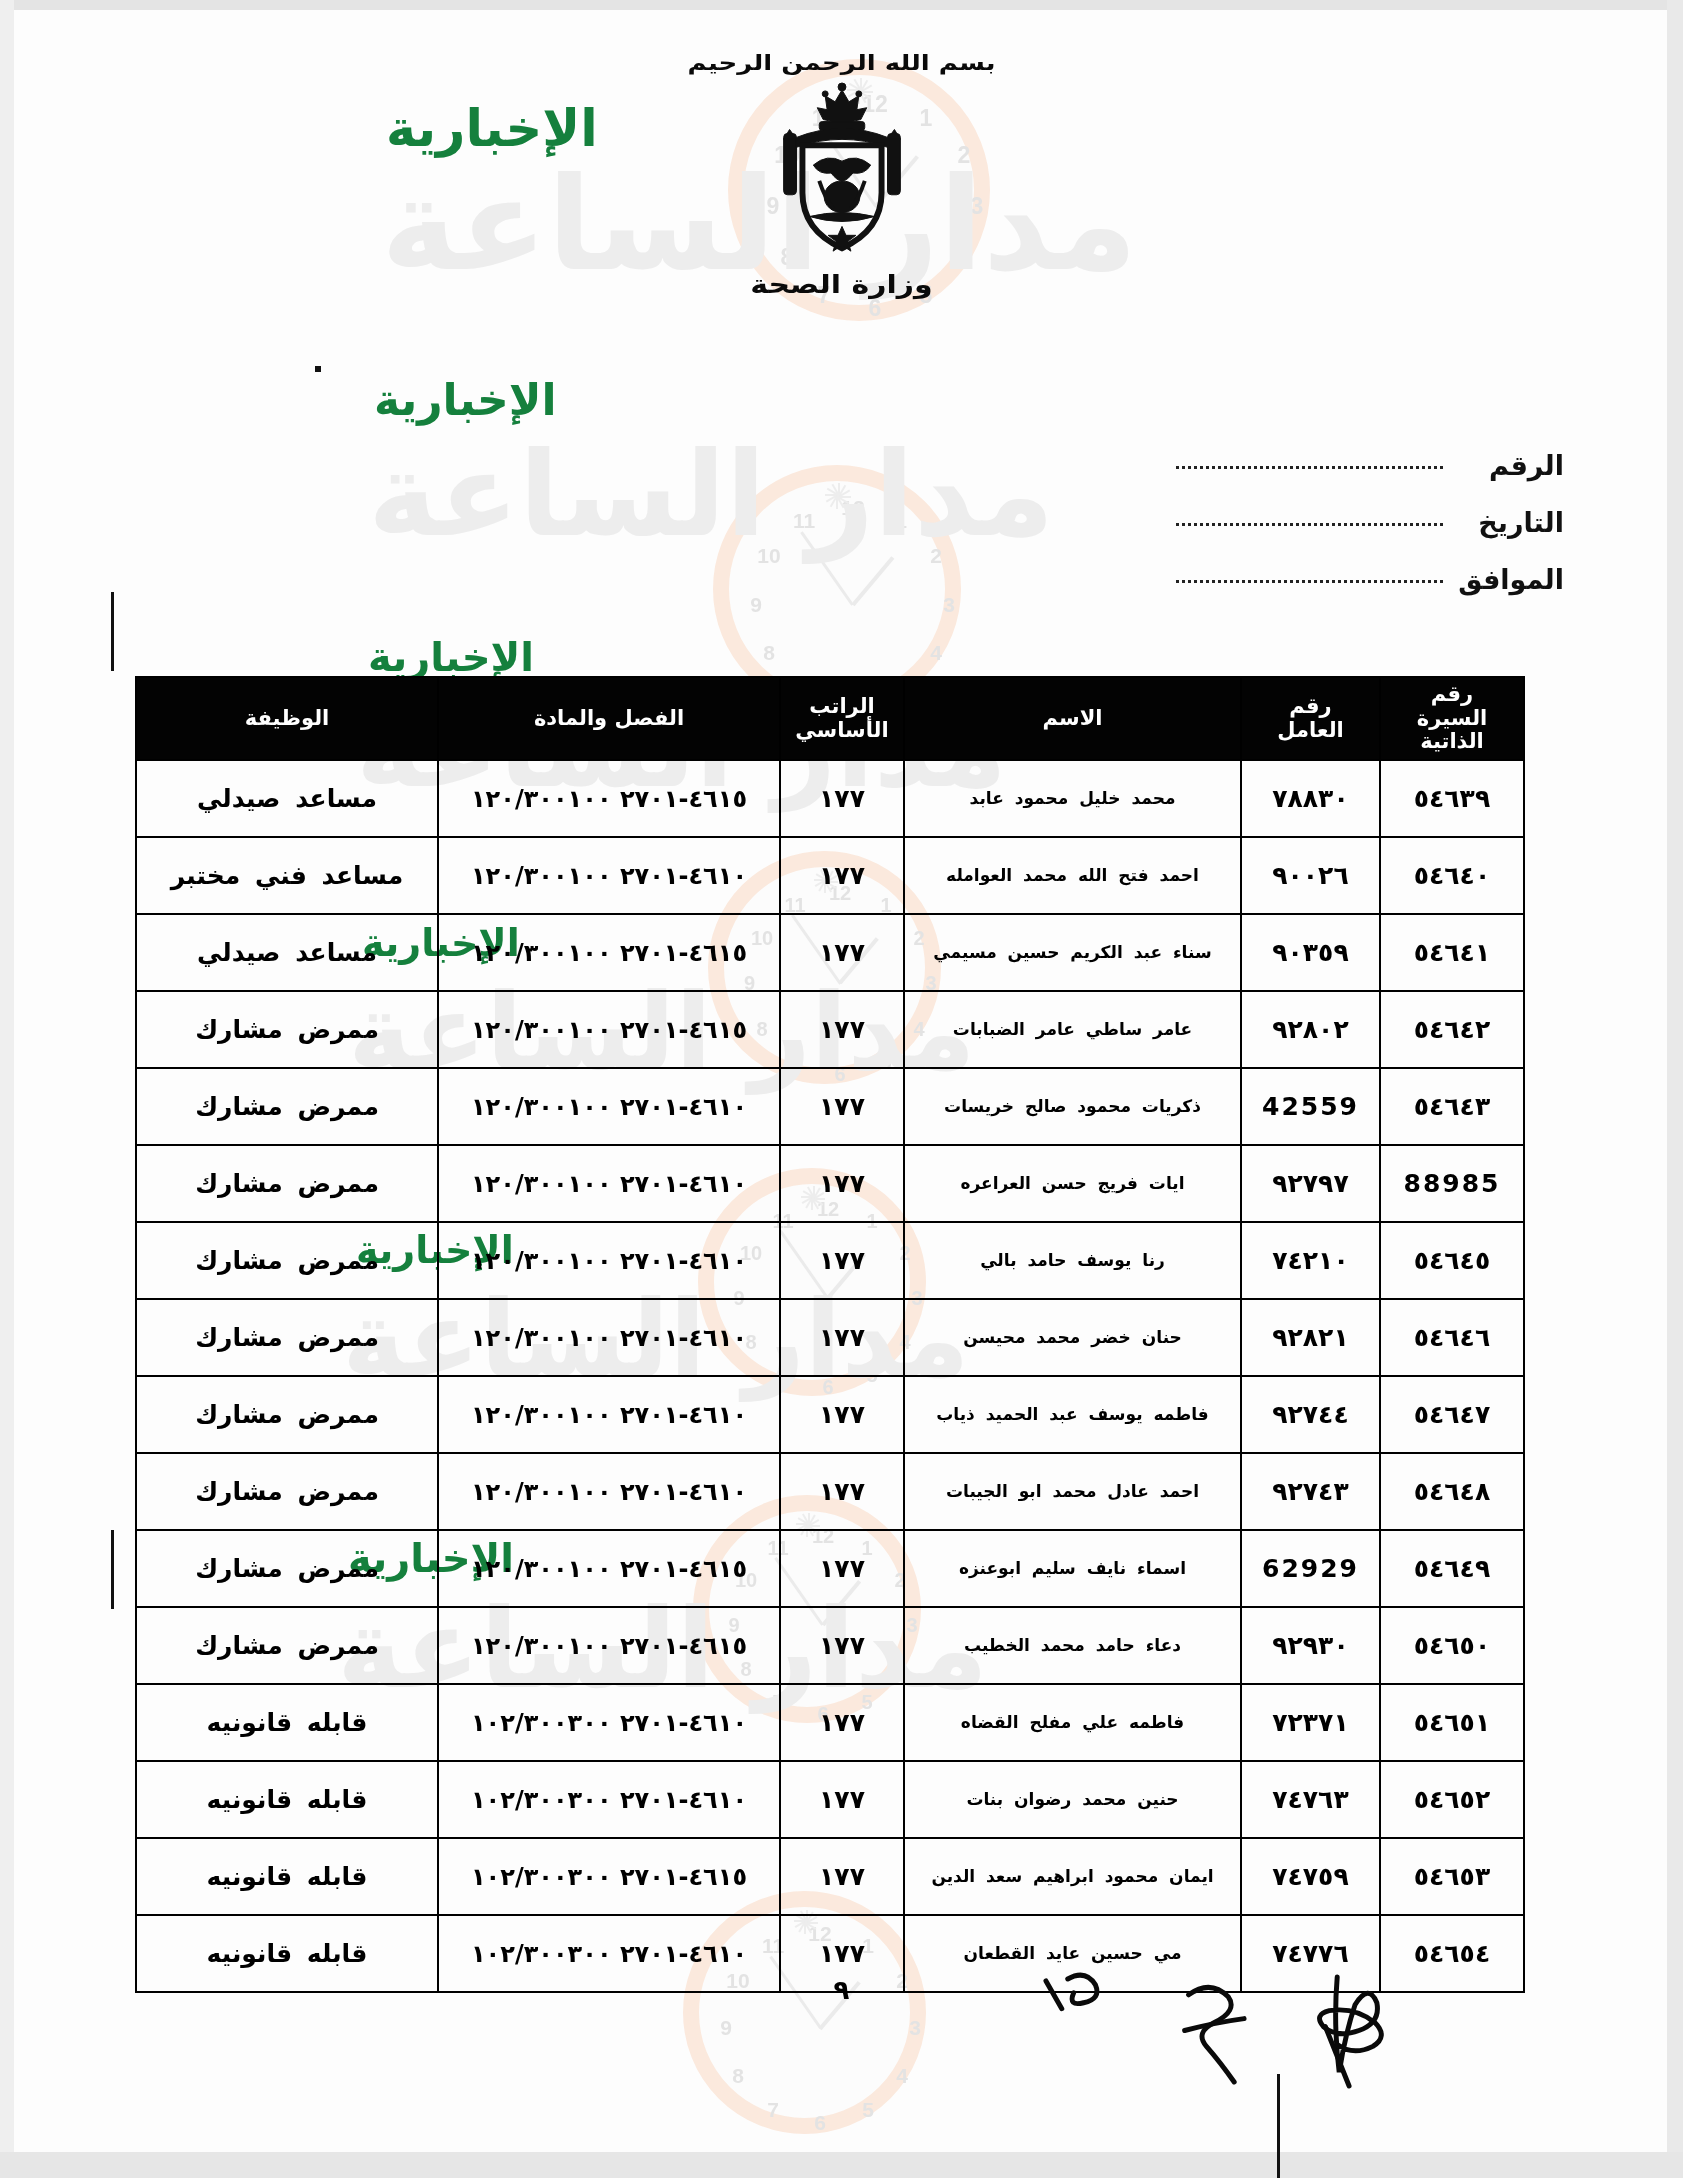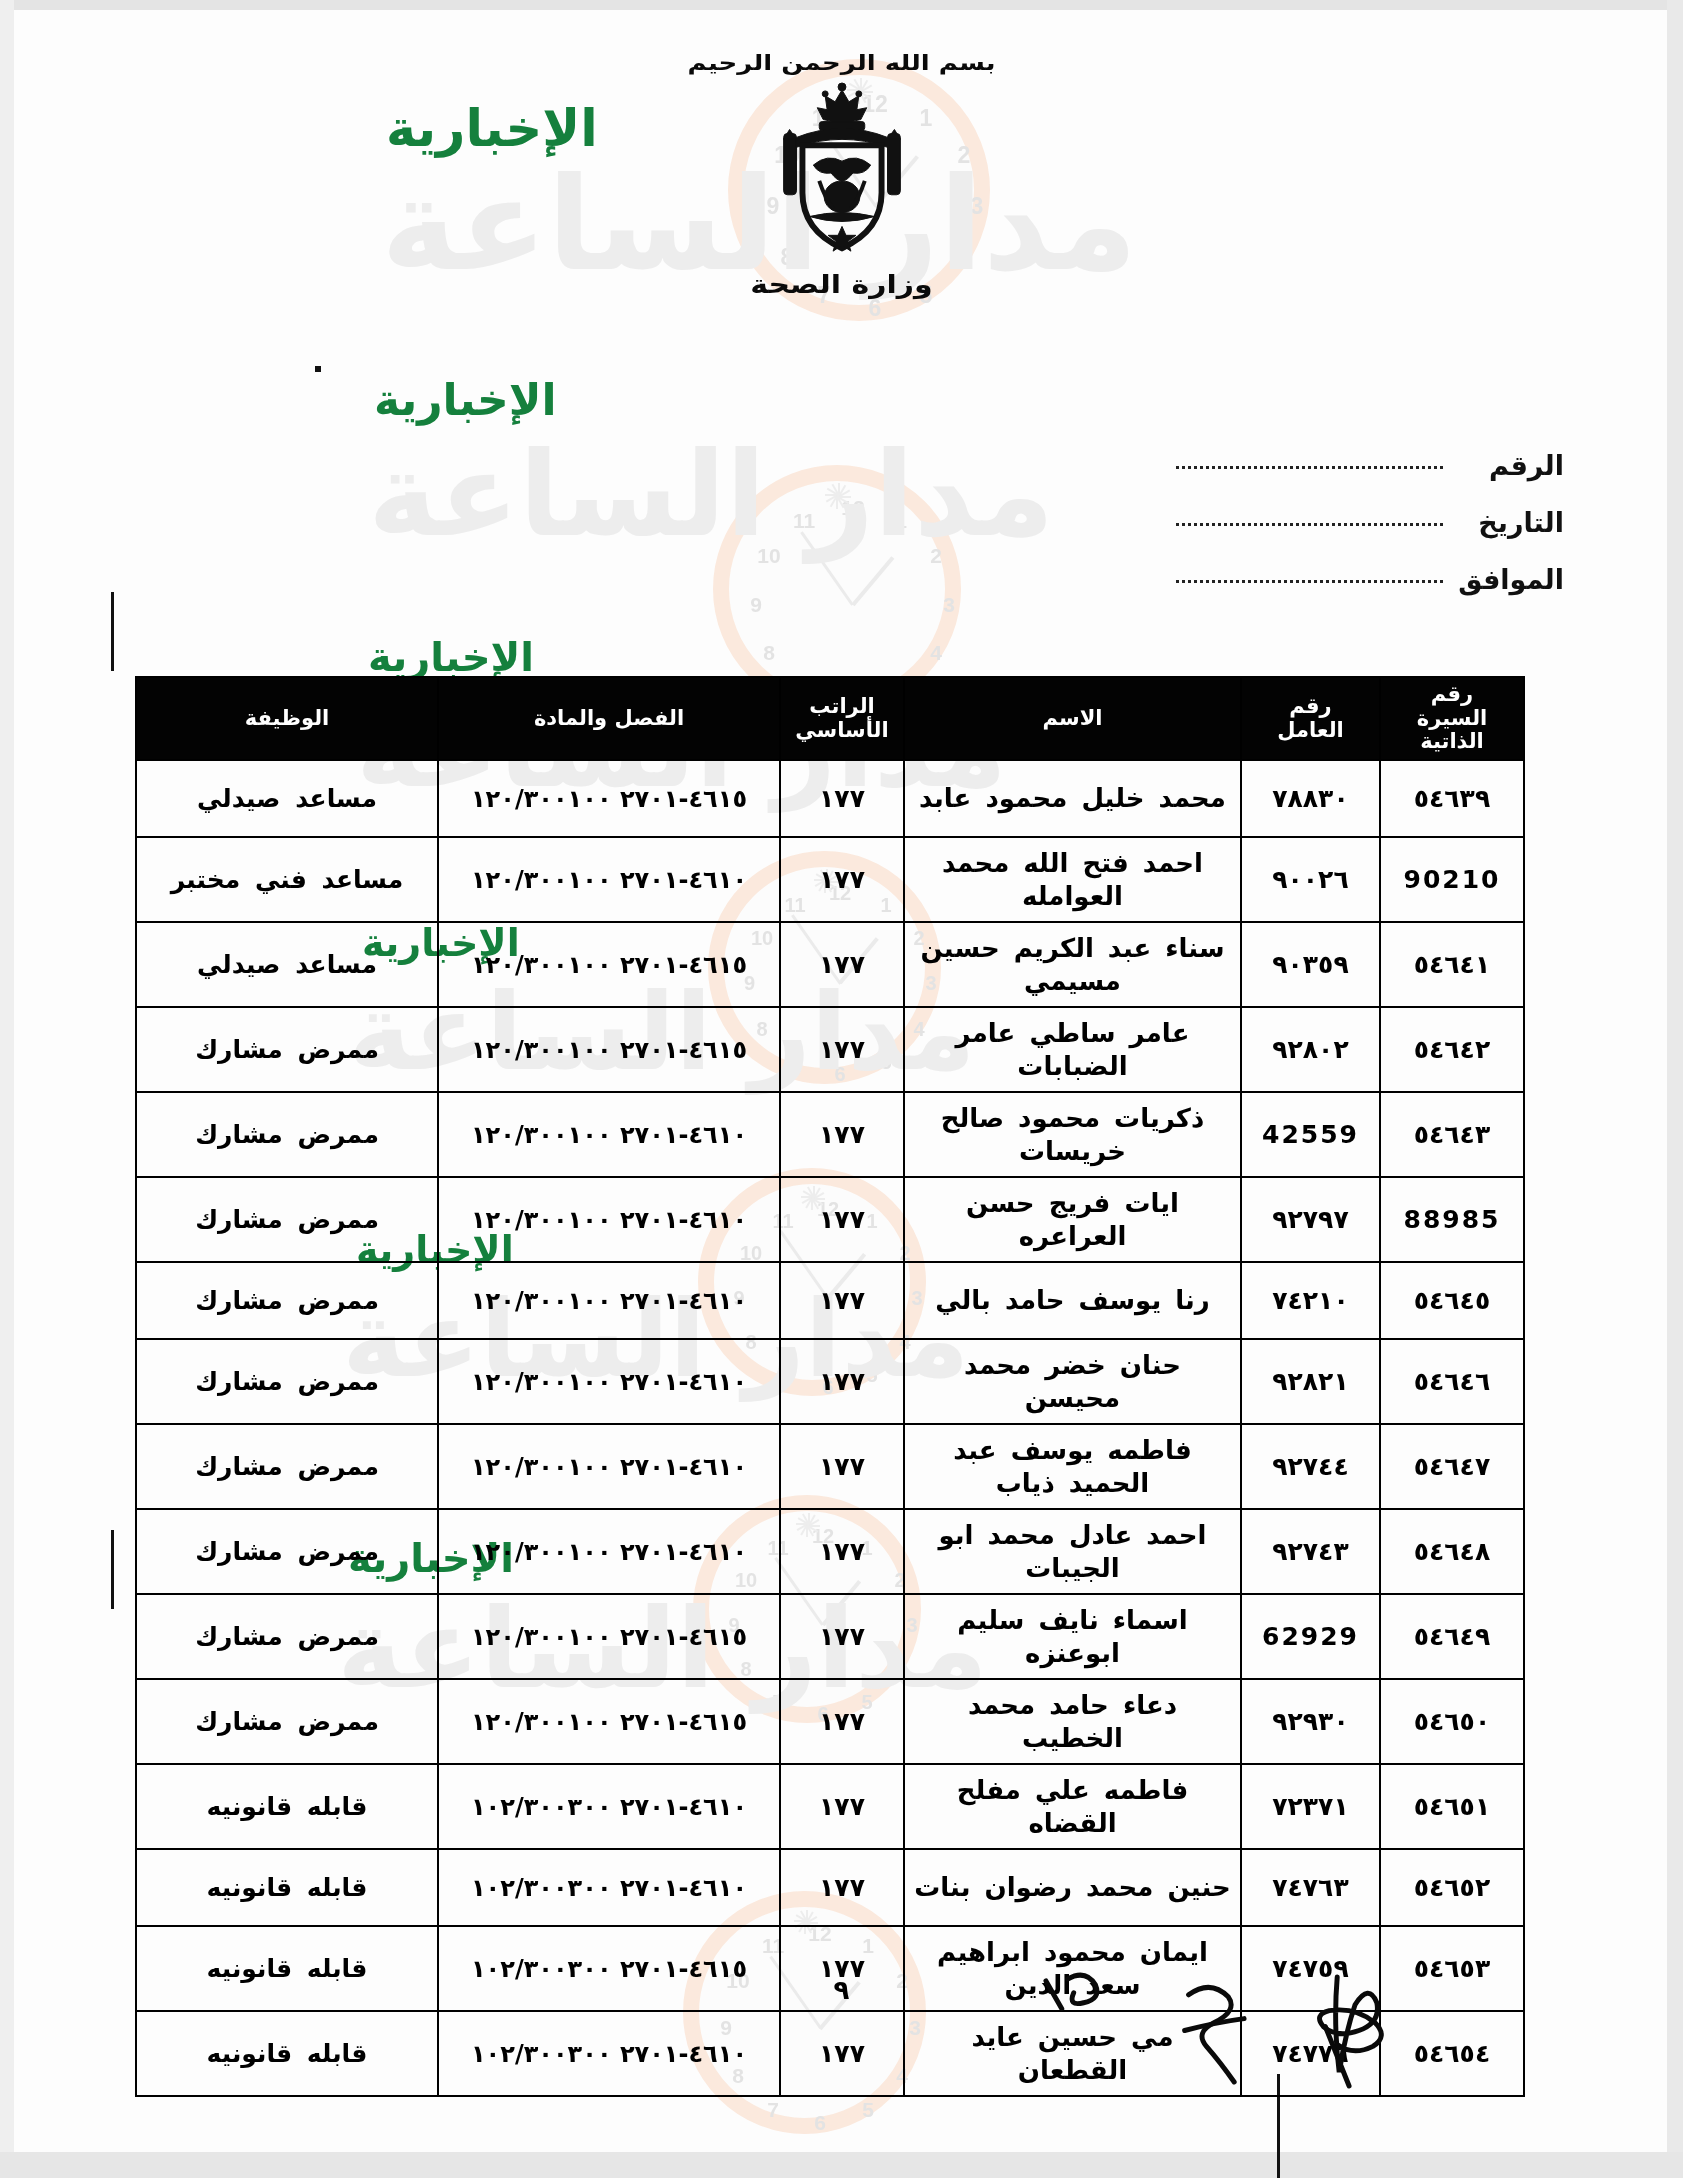--- a/index.html
+++ b/index.html
@@ -121,21 +121,21 @@
     letter-spacing:-1px;
   }
   thead th span{display:block;}
   tbody td{
     font-size:24px;font-weight:bold;
     padding:9px 6px;line-height:1.25;
     height:57px;
     letter-spacing:0px;
   }
   td.c-serial,td.c-worker{font-size:25px;letter-spacing:2px;}
-  td.c-name{font-size:26px;letter-spacing:1px;word-spacing:5px;}
+  td.c-name{font-size:17px;letter-spacing:1px;word-spacing:5px;}
   td.c-salary{font-size:25px;letter-spacing:2px;}
   td.c-article{font-size:24px;letter-spacing:1px;white-space:nowrap;}
   td.c-job{font-size:25px;letter-spacing:2px;word-spacing:6px;}
 
   
   col.w-serial{width:144px;}
   col.w-worker{width:139px;}
   col.w-name{width:337px;}
   col.w-salary{width:124px;}
   col.w-article{width:342px;}
@@ -443,21 +443,21 @@
       <tbody id="tbody">
           <tr>
             <td class="c-serial">٥٤٦٣٩</td>
             <td class="c-worker">٧٨٨٣٠</td>
             <td class="c-name">محمد خليل محمود عابد</td>
             <td class="c-salary">١٧٧</td>
             <td class="c-article">٤٦١٥-٢٧٠١  ١٢٠/٣٠٠١٠٠</td>
             <td class="c-job">مساعد صيدلي</td>
           </tr>
           <tr>
-            <td class="c-serial">90210</td>
+            <td class="c-serial">٥٤٦٤٠</td>
             <td class="c-worker">٩٠٠٢٦</td>
             <td class="c-name">احمد فتح الله محمد العوامله</td>
             <td class="c-salary">١٧٧</td>
             <td class="c-article">٤٦١٠-٢٧٠١  ١٢٠/٣٠٠١٠٠</td>
             <td class="c-job">مساعد فني مختبر</td>
           </tr>
           <tr>
             <td class="c-serial">٥٤٦٤١</td>
             <td class="c-worker">٩٠٣٥٩</td>
             <td class="c-name">سناء عبد الكريم حسين مسيمي</td>

